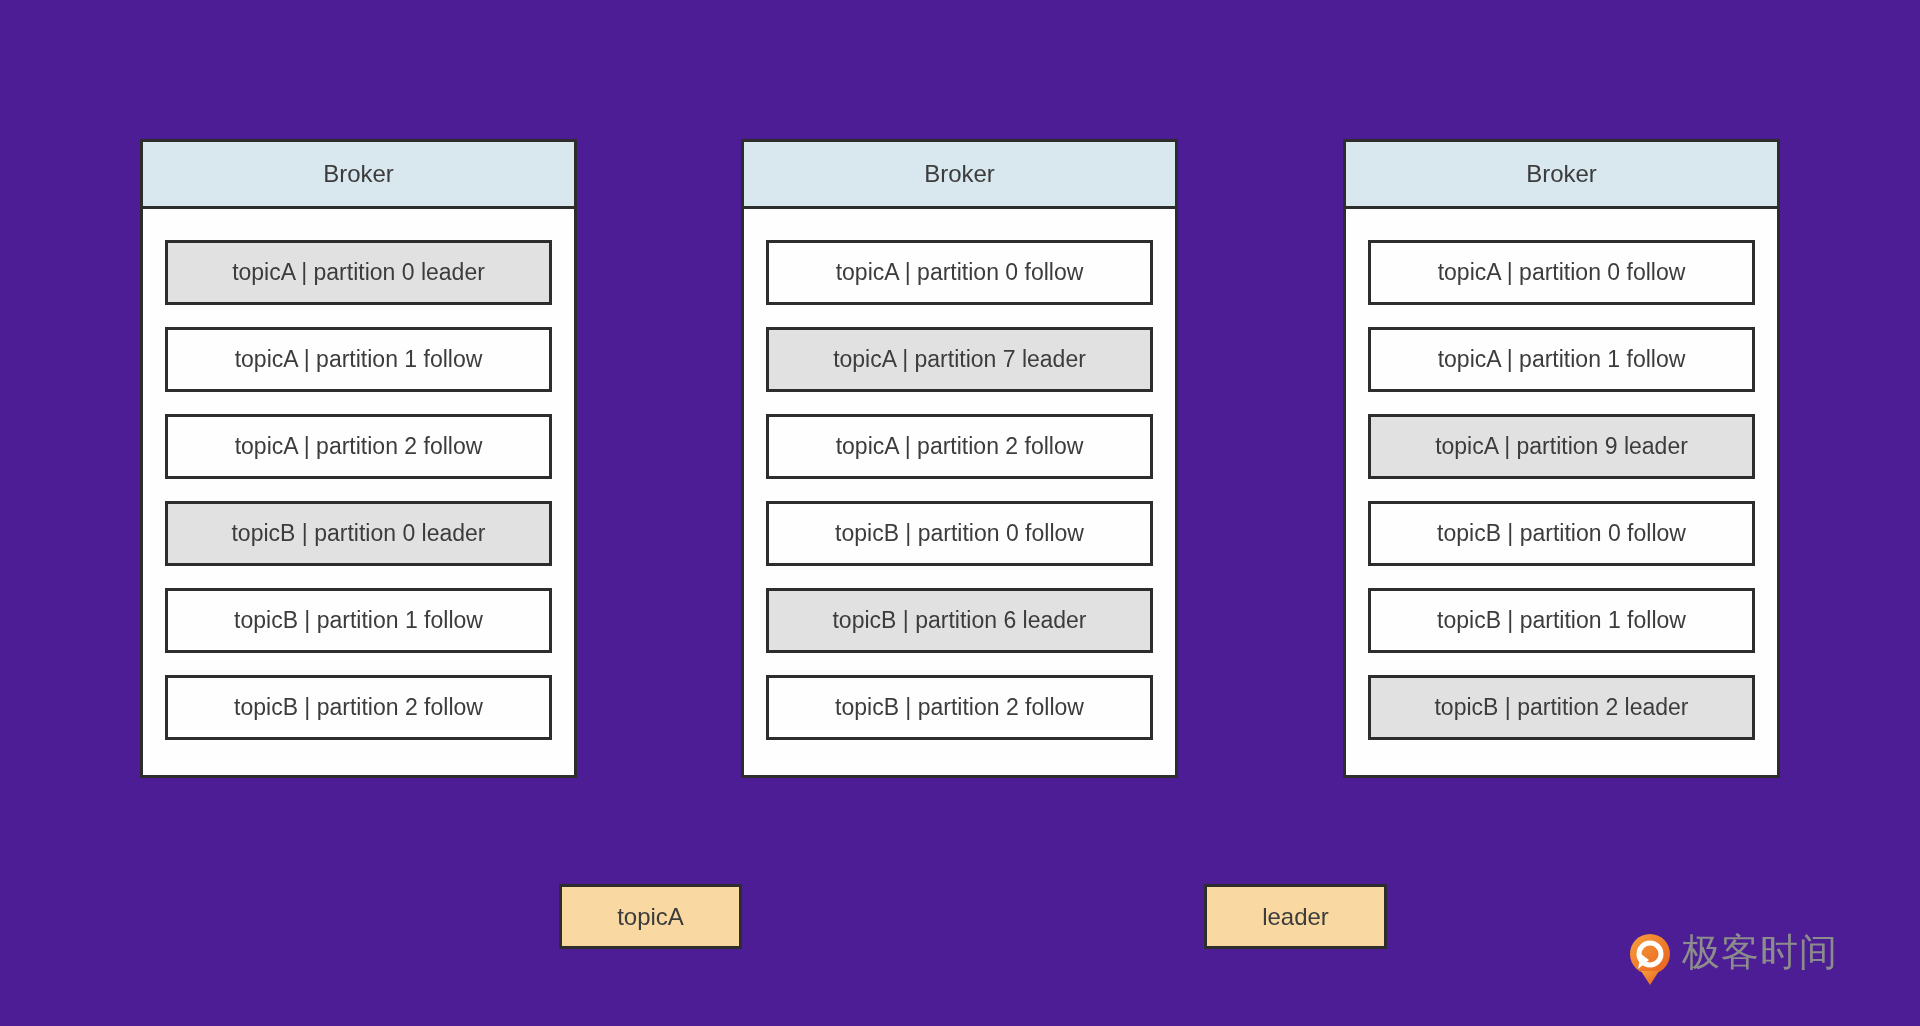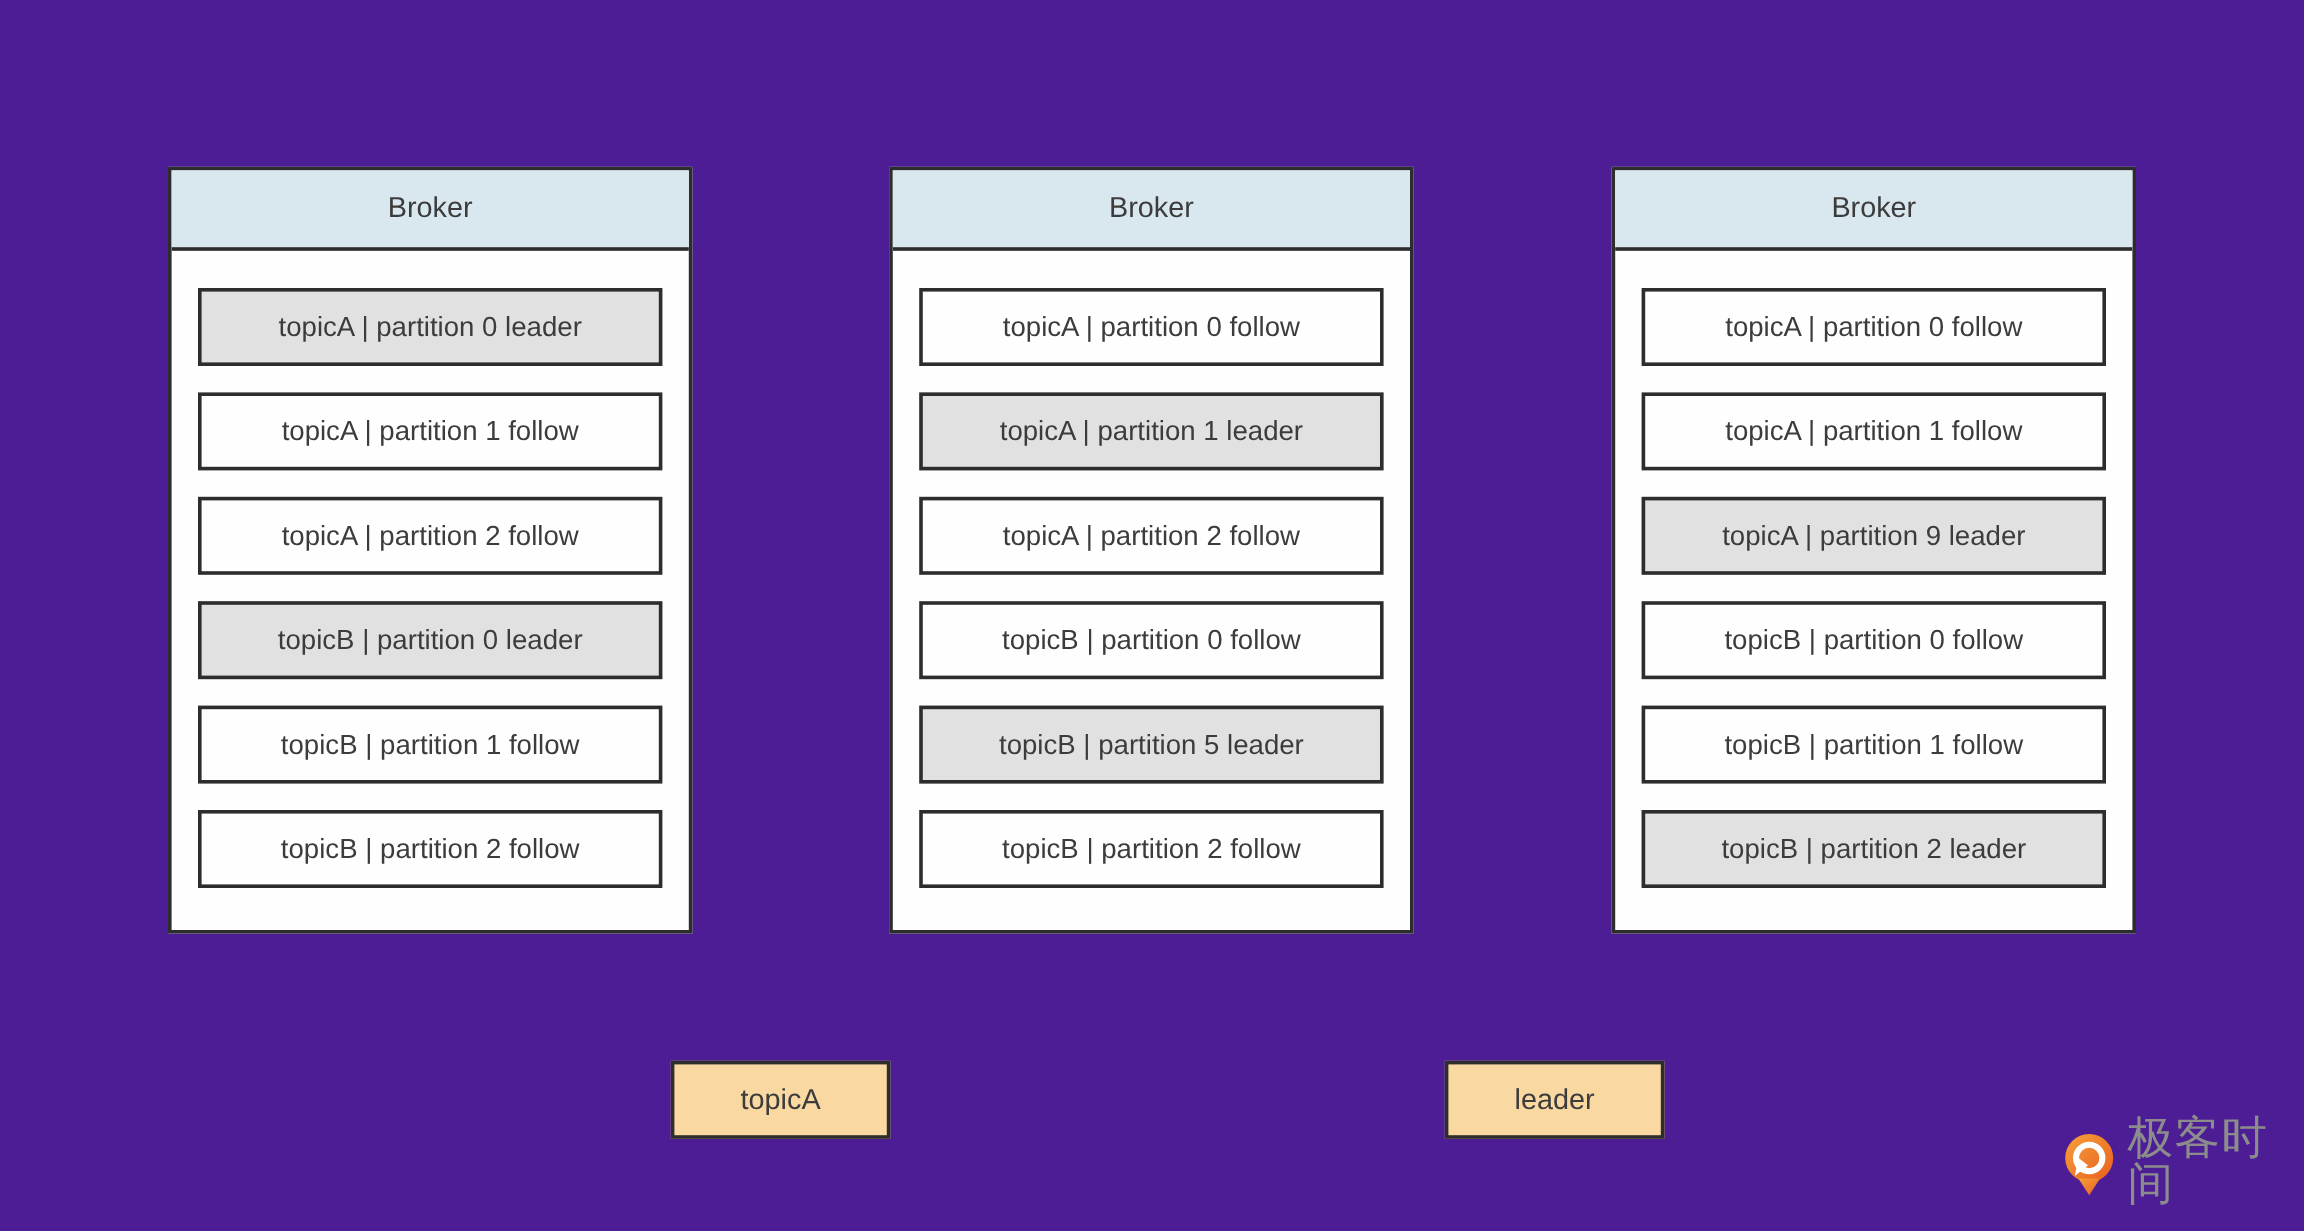--- a/index.html
+++ b/index.html
@@ -64,26 +64,24 @@
     display: flex;
     align-items: center;
     justify-content: center;
     font-size: 24px;
     color: #3c3c3c;
   }
   .topic-label-a { left: 559px; }
   .topic-label-b { left: 1204px; }
   .logo {
     position: absolute;
-    left: 1719px;
+    left: 1628px;
     top: 933px;
     display: flex;
-    align-items: center;
     gap: 10px;
-    font-family: Liberation Mono, monospace;
   }
   .logo-text {
     font-size: 38px;
     color: #8c8c8c;
     letter-spacing: 1px;
     line-height: 1;
   }
 </style>
 </head>
 <body>
@@ -99,24 +97,24 @@
       <div class="partition leader">topicB | partition 0 leader</div>
       <div class="partition">topicB | partition 1 follow</div>
       <div class="partition">topicB | partition 2 follow</div>
     </div>
   </div>
 
   <div class="broker broker-2">
     <div class="broker-header">Broker</div>
     <div class="broker-body">
       <div class="partition">topicA | partition 0 follow</div>
-      <div class="partition leader">topicA | partition 1 leader</div>
+      <div class="partition leader">topicA | partition 7 leader</div>
       <div class="partition">topicA | partition 2 follow</div>
       <div class="partition">topicB | partition 0 follow</div>
-      <div class="partition leader">topicB | partition 5 leader</div>
+      <div class="partition leader">topicB | partition 6 leader</div>
       <div class="partition">topicB | partition 2 follow</div>
     </div>
   </div>
 
   <div class="broker broker-3">
     <div class="broker-header">Broker</div>
     <div class="broker-body">
       <div class="partition">topicA | partition 0 follow</div>
       <div class="partition">topicA | partition 1 follow</div>
       <div class="partition leader">topicA | partition 9 leader</div>

